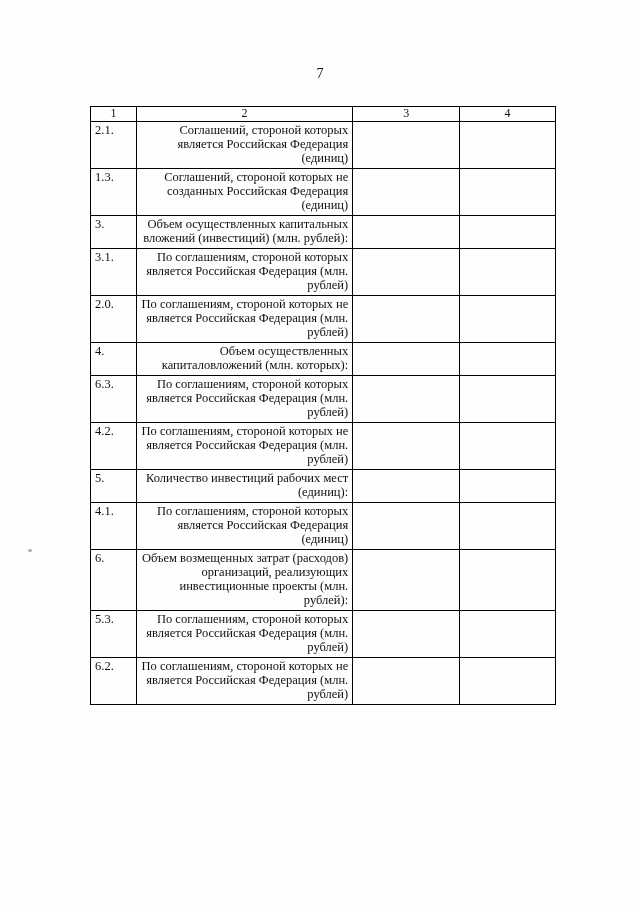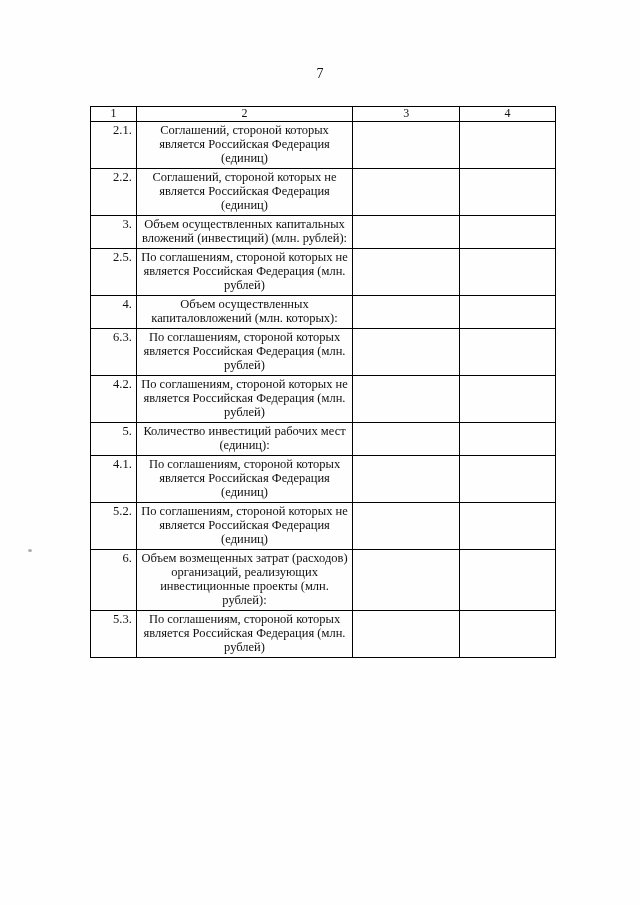--- a/index.html
+++ b/index.html
@@ -41,22 +41,22 @@
   .doc-table th {
     font-weight: normal;
     text-align: center;
     padding: 0 2px 1px 2px;
     font-size: 12px;
   }
   .col-num  { width: 42px;  text-align: center; }
   .col-text { width: 218px; text-align: left; }
   .col-3    { width: 104px; }
   .col-4    { width: 92px; }
-  .cell-num { text-align: right; white-space: nowrap; }
-  .cell-text { text-align: center; }
+  .cell-num { text-align: left; white-space: nowrap; }
+  .cell-text { text-align: right; }
   .speck {
     position: absolute;
     left: 28px;
     top: 549px;
     width: 4px;
     height: 3px;
     background: #777;
     border-radius: 50%;
     opacity: 0.6;
   }
@@ -78,33 +78,39 @@
       </tr>
     </thead>
     <tbody>
         <tr>
           <td class="cell-num">2.1.</td>
           <td class="cell-text">Соглашений, стороной которых является Российская Федерация (единиц)</td>
           <td class="col-3"></td>
           <td class="col-4"></td>
         </tr>
         <tr>
-          <td class="cell-num">2.2.</td>
-          <td class="cell-text">Соглашений, стороной которых не является Российская Федерация (единиц)</td>
+          <td class="cell-num">1.3.</td>
+          <td class="cell-text">Соглашений, стороной которых не созданных Российская Федерация (единиц)</td>
           <td class="col-3"></td>
           <td class="col-4"></td>
         </tr>
         <tr>
           <td class="cell-num">3.</td>
           <td class="cell-text">Объем осуществленных капитальных вложений (инвестиций) (млн. рублей):</td>
           <td class="col-3"></td>
           <td class="col-4"></td>
         </tr>
         <tr>
-          <td class="cell-num">2.5.</td>
+          <td class="cell-num">3.1.</td>
+          <td class="cell-text">По соглашениям, стороной которых является Российская Федерация (млн. рублей)</td>
+          <td class="col-3"></td>
+          <td class="col-4"></td>
+        </tr>
+        <tr>
+          <td class="cell-num">2.0.</td>
           <td class="cell-text">По соглашениям, стороной которых не является Российская Федерация (млн. рублей)</td>
           <td class="col-3"></td>
           <td class="col-4"></td>
         </tr>
         <tr>
           <td class="cell-num">4.</td>
           <td class="cell-text">Объем осуществленных капиталовложений (млн. которых):</td>
           <td class="col-3"></td>
           <td class="col-4"></td>
         </tr>
@@ -126,32 +132,32 @@
           <td class="col-3"></td>
           <td class="col-4"></td>
         </tr>
         <tr>
           <td class="cell-num">4.1.</td>
           <td class="cell-text">По соглашениям, стороной которых является Российская Федерация (единиц)</td>
           <td class="col-3"></td>
           <td class="col-4"></td>
         </tr>
         <tr>
-          <td class="cell-num">5.2.</td>
-          <td class="cell-text">По соглашениям, стороной которых не является Российская Федерация (единиц)</td>
-          <td class="col-3"></td>
-          <td class="col-4"></td>
-        </tr>
-        <tr>
           <td class="cell-num">6.</td>
           <td class="cell-text">Объем возмещенных затрат (расходов) организаций, реализующих инвестиционные проекты (млн. рублей):</td>
           <td class="col-3"></td>
           <td class="col-4"></td>
         </tr>
         <tr>
           <td class="cell-num">5.3.</td>
           <td class="cell-text">По соглашениям, стороной которых является Российская Федерация (млн. рублей)</td>
           <td class="col-3"></td>
           <td class="col-4"></td>
         </tr>
+        <tr>
+          <td class="cell-num">6.2.</td>
+          <td class="cell-text">По соглашениям, стороной которых не является Российская Федерация (млн. рублей)</td>
+          <td class="col-3"></td>
+          <td class="col-4"></td>
+        </tr>
       </tbody>
   </table>
 </div>
 
 </body></html>

